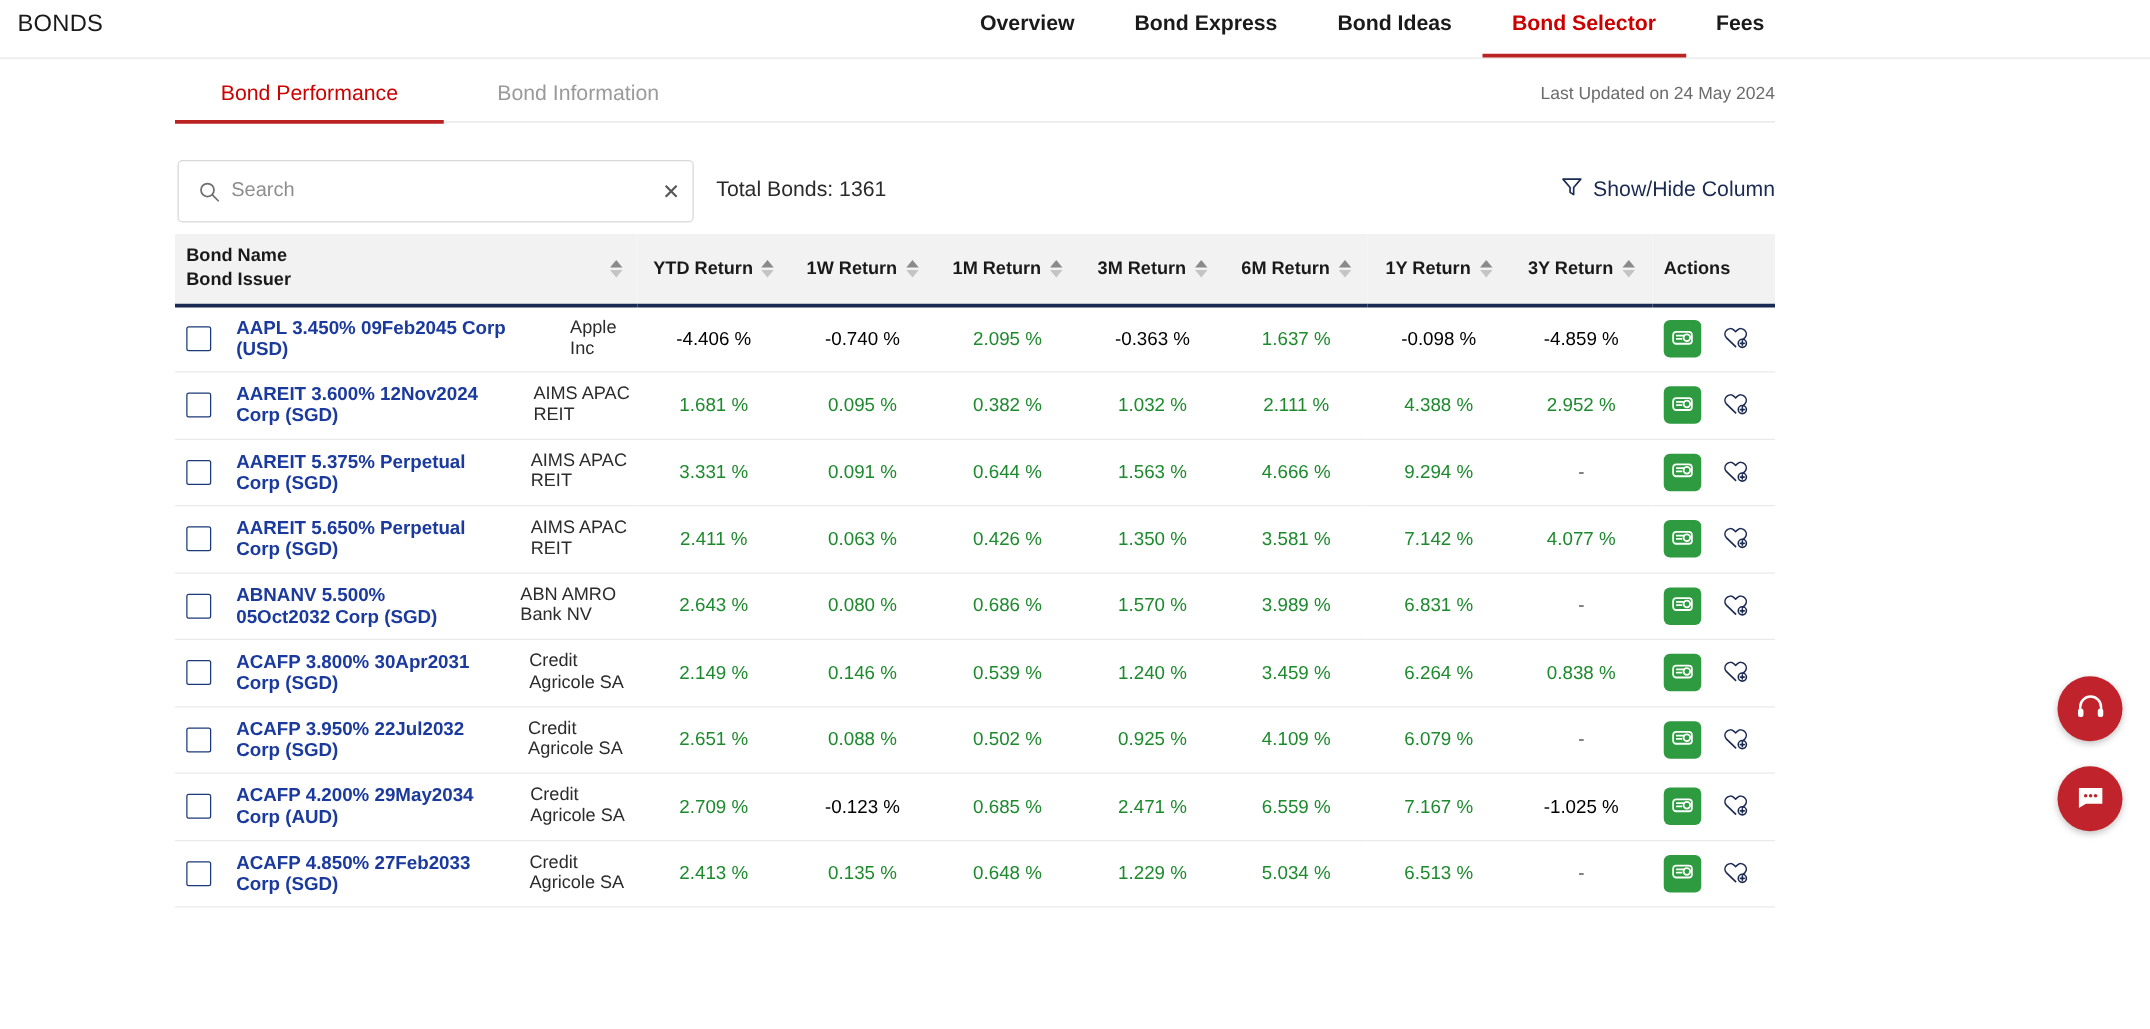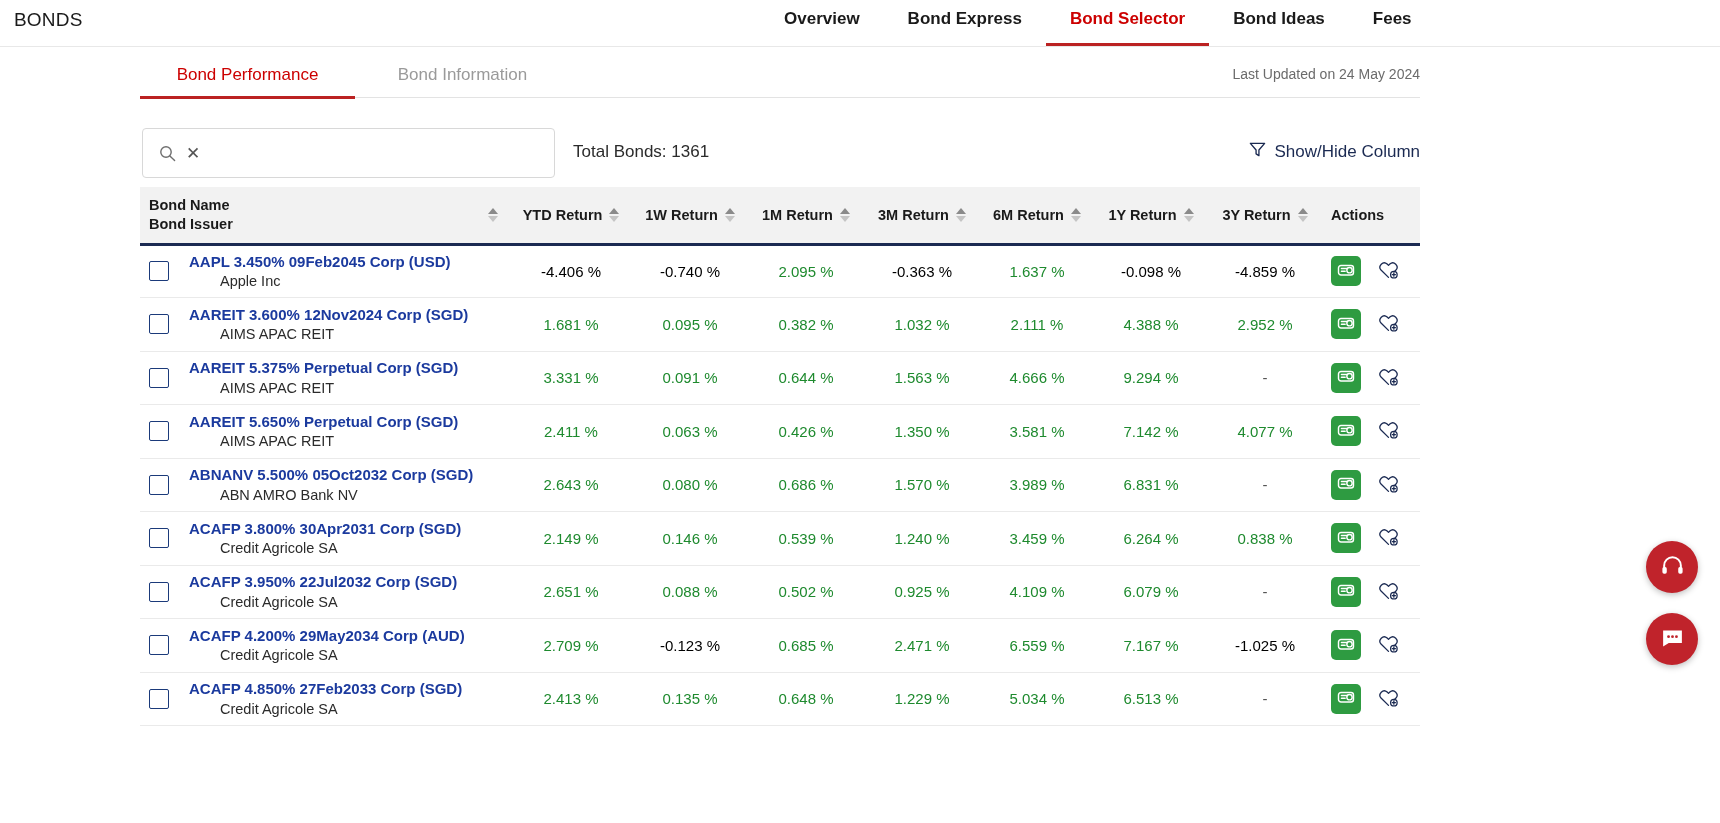--- a/index.html
+++ b/index.html
@@ -122,21 +122,21 @@
   table.bonds tbody tr { border-bottom: 1px solid #eaeaea; background: #fff; }
   table.bonds tbody td { height: 53.5px; padding: 0; vertical-align: middle; font-size: 15px; }
 
   .cell-name { display: flex; align-items: center; padding-left: 9px; }
   .row-checkbox {
     width: 20px; height: 20px; min-width: 20px;
     border: 1.6px solid #1b3a7a; border-radius: 2px;
     background: #fff; margin-right: 20px; cursor: pointer;
     appearance: none; -webkit-appearance: none;
   }
-  .name-stack { display: flex; flex-direction: column; gap: 3px; }
+  .name-stack { display: flex; flex-direction: row; gap: 3px; }
   .bond-link {
     color: #1b3a9e; font-weight: bold; font-size: 15px;
     text-decoration: none; cursor: pointer; line-height: 1.15;
   }
   .bond-issuer { color: #2b2b2b; font-size: 14.5px; line-height: 1.15; margin-left: 31px; }
 
   td.num { text-align: center; font-size: 15px; }
   .pos { color: #1e8a2e; }
   .neg { color: #000000; }
   .nil { color: #555; }
@@ -164,40 +164,41 @@
   .fab-chat { top: 613px; }
 </style>
 </head>
 <body>
 
 <div class="topbar">
   <div class="brand">BONDS</div>
   <nav class="topnav">
     <div class="topnav-item">Overview</div>
     <div class="topnav-item">Bond Express</div>
+    <div class="topnav-item">Bond Ideas</div>
     <div class="topnav-item active">Bond Selector</div>
-    <div class="topnav-item">Bond Ideas</div>
     <div class="topnav-item">Fees</div>
   </nav>
 </div>
 
 <div class="subtabs">
   <div class="subtab active">Bond Performance</div>
   <div class="subtab">Bond Information</div>
   <div class="last-updated">Last Updated on 24 May 2024</div>
 </div>
 
 <div class="toolbar">
   <div class="searchbox">
     <span class="search-icon">
       <svg width="17" height="17" viewBox="0 0 17 17">
         <circle cx="7" cy="7" r="5.2" fill="none" stroke="#6e6e6e" stroke-width="1.4"></circle>
         <line x1="10.9" y1="10.9" x2="15.6" y2="15.6" stroke="#6e6e6e" stroke-width="1.4" stroke-linecap="round"></line>
       </svg>
     </span>
+    <input class="search-input" type="text" placeholder="Search" style="">
     <button class="search-clear">✕</button>
   </div>
   <div class="total-bonds">Total Bonds: 1361</div>
   <div class="showhide">
     <span>
       <svg width="19" height="19" viewBox="0 0 20 20">
         <path d="M2.5 3.5 H17.5 L11.5 10.5 V16.5 L8.5 14.6 V10.5 Z" fill="none" stroke="#1b2a52" stroke-width="1.4" stroke-linejoin="round"></path>
       </svg>
     </span>
     <span>Show/Hide Column</span>

